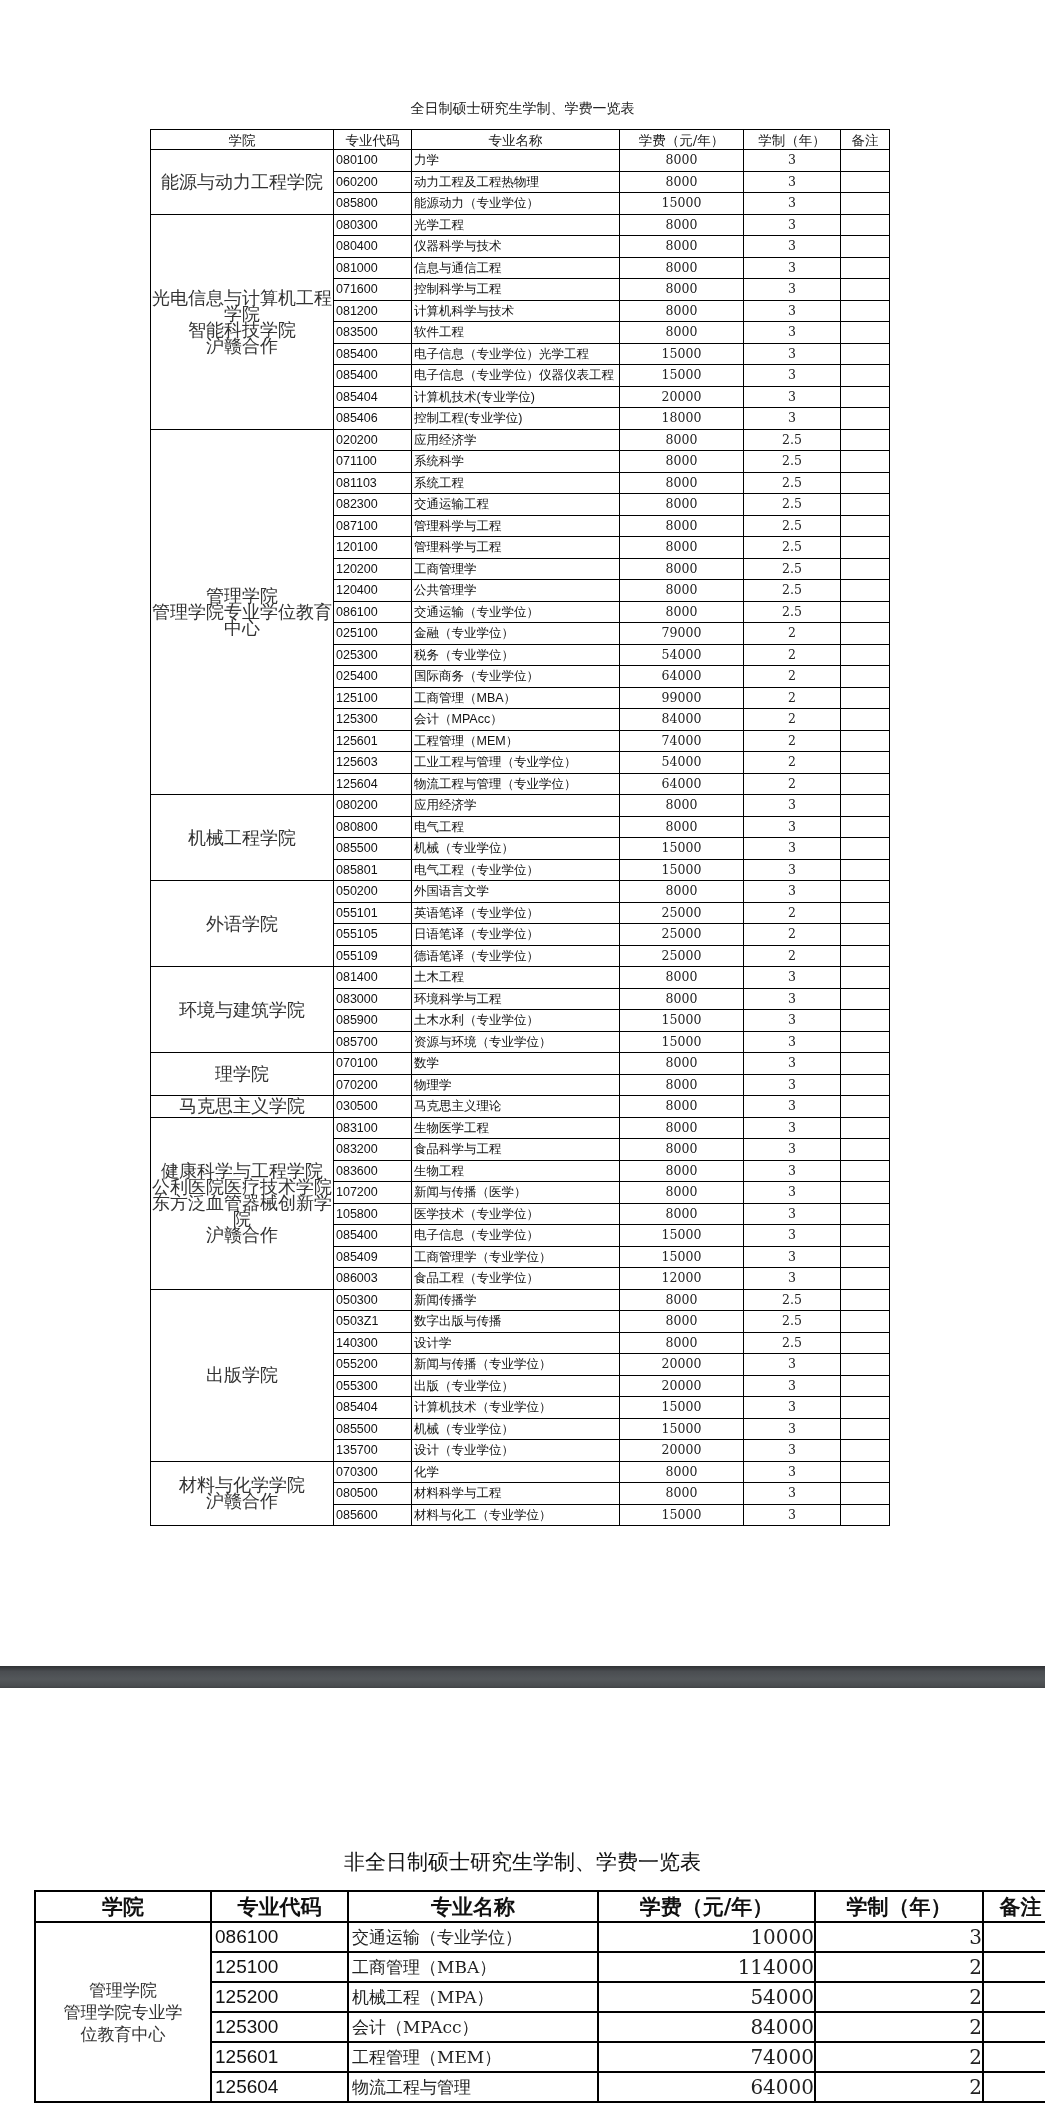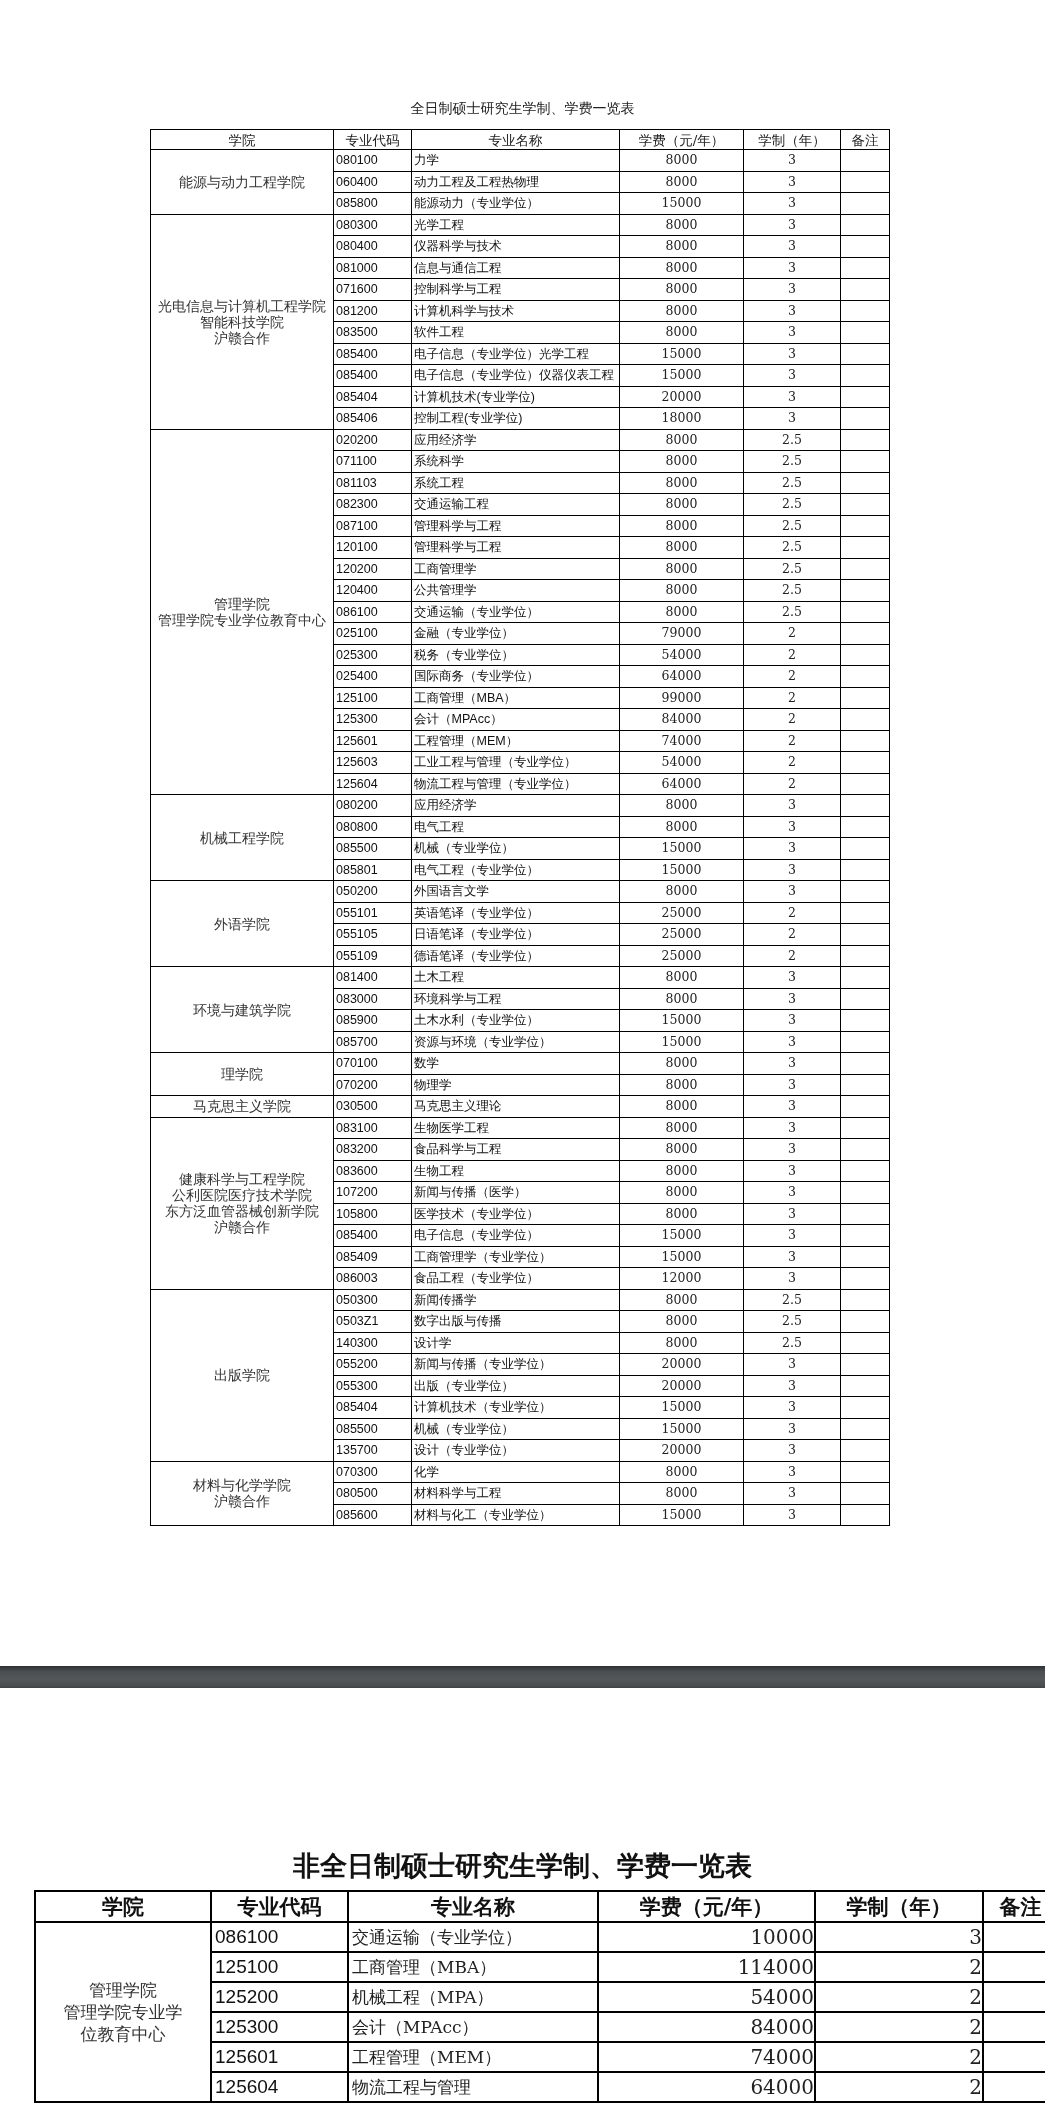--- a/index.html
+++ b/index.html
@@ -3,30 +3,30 @@
   <meta charset="utf-8">
   <style>
     html, body { margin: 0; padding: 0; background: #ffffff; }
     body { width: 1045px; height: 2121px; position: relative; overflow: hidden; font-family: "DejaVu Serif", serif; color: #111; }
 
     .page1 { position: absolute; left: 0; top: 0; width: 1045px; height: 1665px; background: #fff; }
     .title1 { position: absolute; left: 0; width: 1045px; top: 100px; text-align: center; font-size: 14px; font-family: "DejaVu Serif", serif; color: #222; letter-spacing: 0px; }
     table.t1 { position: absolute; left: 150px; top: 129px; border-collapse: collapse; table-layout: fixed; width: 739px; }
     table.t1 th, table.t1 td { border: 1.5px solid #000; padding: 0; height: 20.5px; line-height: 20px; font-size: 12.5px; overflow: hidden; white-space: nowrap; }
     table.t1 th { font-weight: normal; font-family: "DejaVu Serif", serif; font-size: 13.5px; color: #222; height: 19px; line-height: 18px; }
-    table.t1 td.college { text-align: center; font-family: "DejaVu Serif", serif; font-size: 14px; color: #333; line-height: 16px; white-space: normal; }
+    table.t1 td.college { text-align: center; font-family: "DejaVu Serif", serif; font-size: 18px; color: #333; line-height: 16px; white-space: normal; }
     table.t1 td.code { font-family: "Liberation Sans", sans-serif; font-size: 12.5px; padding-left: 2px; text-align: left; }
     table.t1 td.name { font-family: "Liberation Sans", sans-serif; font-size: 12.5px; padding-left: 2px; text-align: left; }
     table.t1 td.fee, table.t1 td.dur { font-family: "DejaVu Serif", serif; font-size: 12.5px; text-align: center; color: #222; }
     .college-line { display: block; }
 
     .divider { position: absolute; left: 0; top: 1666px; width: 1045px; height: 22px; background: linear-gradient(to bottom, #2f3134 0%, #4a4d51 25%, #53575a 60%, #4a4d50 90%, #3f4245 100%); }
     .page2 { position: absolute; left: 0; top: 1688px; width: 1045px; height: 433px; background: #fff; }
 
-    .title2 { position: absolute; left: 0; width: 1045px; top: 1848px; text-align: center; font-size: 27px; font-weight: bold; font-family: "DejaVu Sans", sans-serif; color: #111; }
+    .title2 { position: absolute; left: 0; width: 1045px; top: 1848px; text-align: center; font-size: 21px; font-weight: normal; font-family: "DejaVu Sans", sans-serif; color: #111; }
     table.t2 { position: absolute; left: 34px; top: 1890px; border-collapse: collapse; table-layout: fixed; width: 923px; }
     table.t2 th, table.t2 td { border: 2px solid #000; padding: 0; height: 28px; line-height: 28px; overflow: hidden; white-space: nowrap; }
     table.t2 th { font-family: "DejaVu Sans", sans-serif; font-weight: bold; font-size: 21px; color: #111; height: 29px; }
     table.t2 td.college { text-align: center; font-family: "DejaVu Serif", serif; font-size: 17px; color: #333; line-height: 22px; white-space: normal; }
     table.t2 td.code { font-family: "Liberation Sans", sans-serif; font-size: 19px; padding-left: 3px; }
     table.t2 td.name { font-family: "DejaVu Serif", serif; font-size: 17px; padding-left: 3px; color: #222; }
     table.t2 td.fee, table.t2 td.dur { font-family: "DejaVu Serif", serif; font-size: 20px; text-align: right; color: #222; }
   </style>
 </head>
 <body>
@@ -59,21 +59,21 @@
         <td class="college" rowspan="3">
           <span class="college-line">能源与动力工程学院</span>
         </td>
         <td class="code">080100</td>
         <td class="name">力学</td>
         <td class="fee">8000</td>
         <td class="dur">3</td>
         <td class="remark"></td>
       </tr>
       <tr>
-        <td class="code">060400</td>
+        <td class="code">060200</td>
         <td class="name">动力工程及工程热物理</td>
         <td class="fee">8000</td>
         <td class="dur">3</td>
         <td class="remark"></td>
       </tr>
       <tr>
         <td class="code">085800</td>
         <td class="name">能源动力（专业学位）</td>
         <td class="fee">15000</td>
         <td class="dur">3</td>

